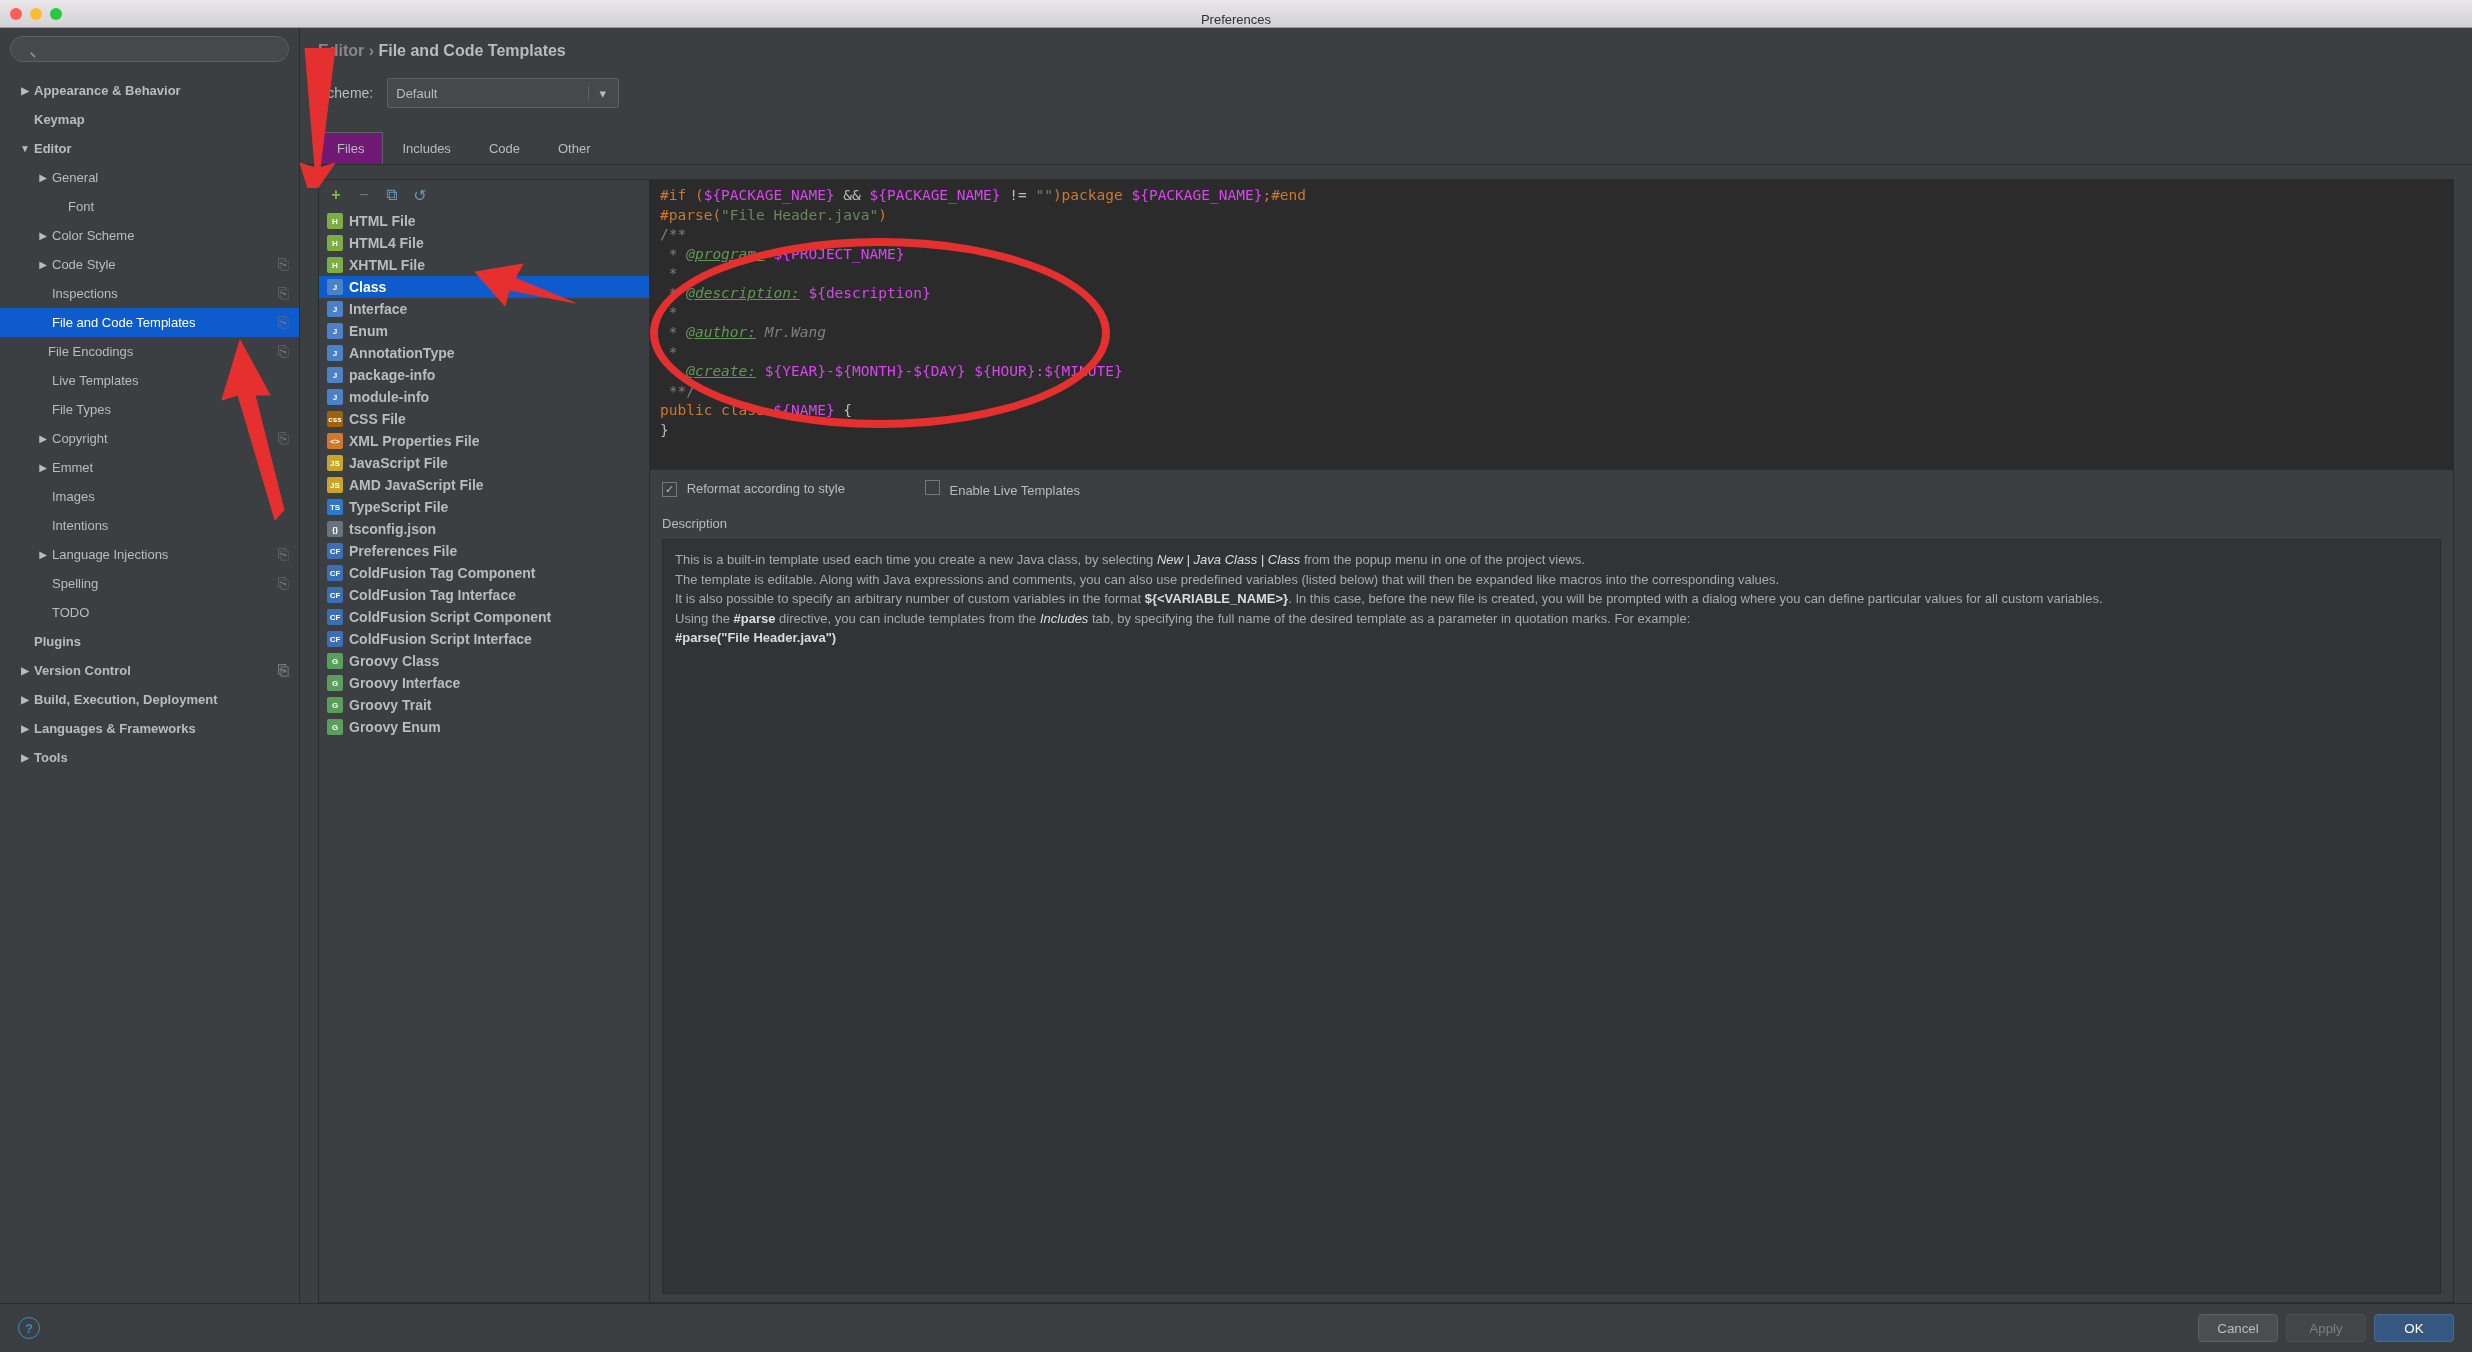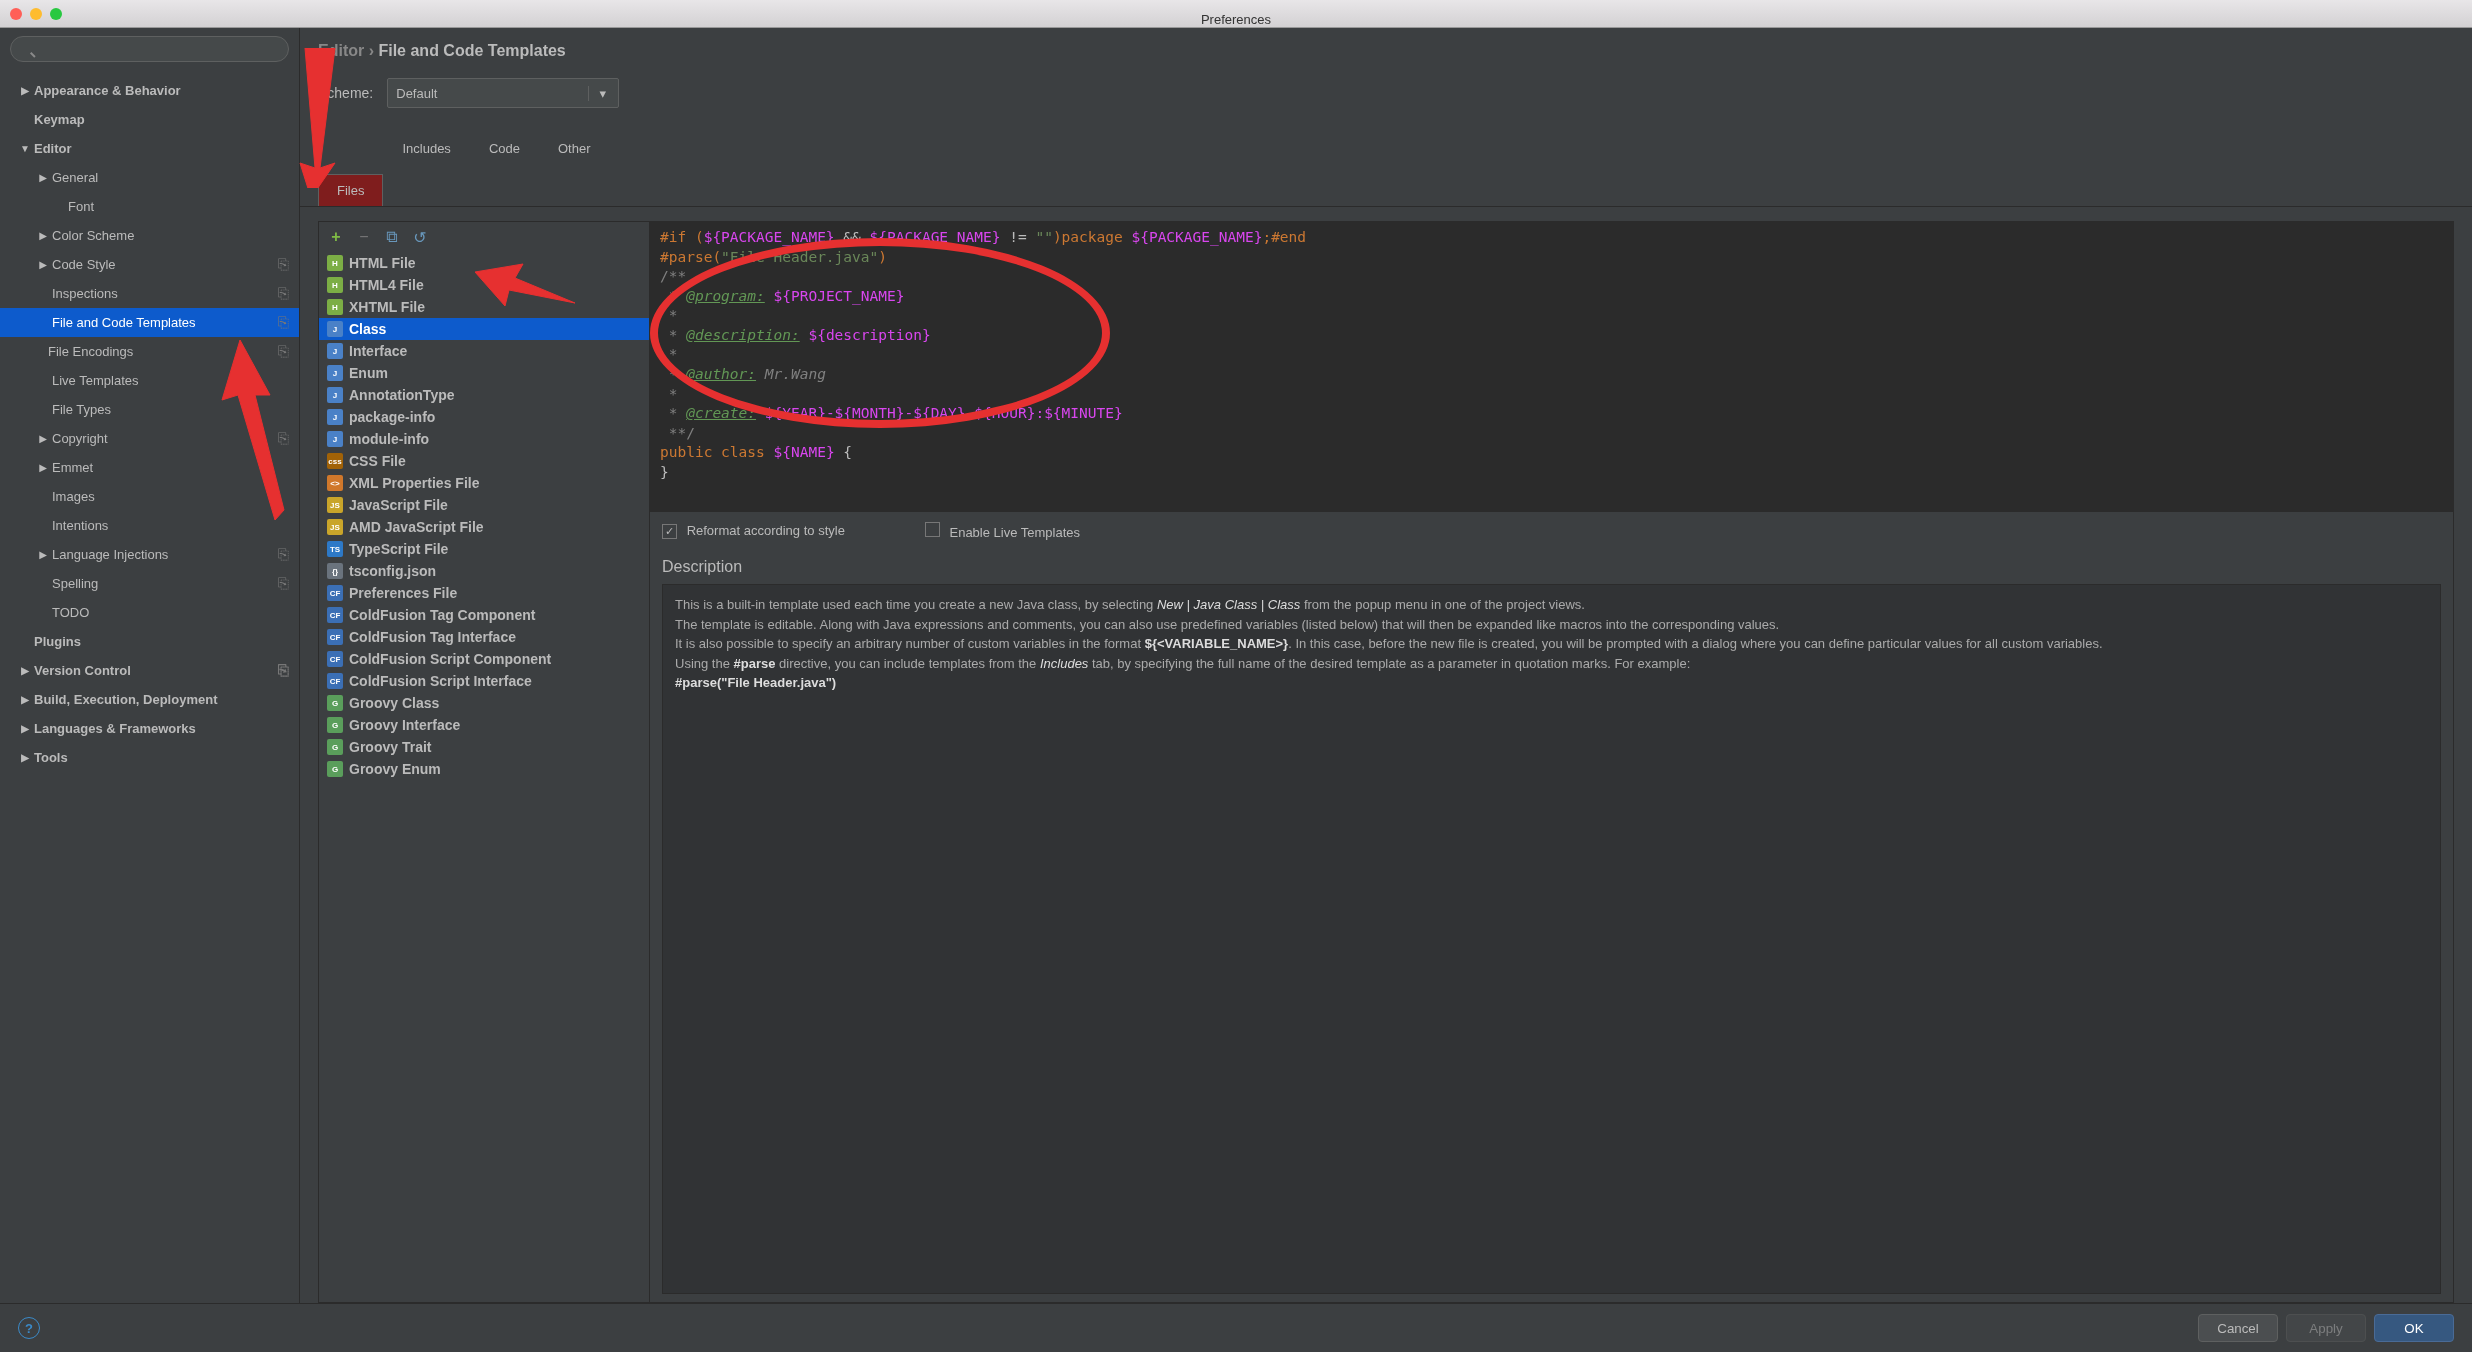--- a/index.html
+++ b/index.html
@@ -152,23 +152,22 @@
 }
 .tab {
   padding: 8px 18px;
   color: #bbb;
   cursor: pointer;
   border: 1px solid transparent;
   border-bottom: none;
   font-size: 13px;
 }
 .tab.active {
-  background: #7f1d1d;
+  background: #701a75;
   border-color: #5e6060;
-  margin-top: 42px;
 }
 
 .split {
   display: flex;
   flex: 1;
   min-height: 0;
   padding: 14px 18px 0 18px;
   gap: 0;
 }
 .left-pane {
@@ -264,21 +263,21 @@
 .cb.checked::after { content: "✓"; }
 
 .desc-section {
   padding: 8px 12px;
   display: flex;
   flex-direction: column;
   gap: 8px;
   flex: 1;
   min-height: 0;
 }
-.desc-label { color: #bbb; font-size: 16px; }
+.desc-label { color: #bbb; font-size: 13px; }
 .desc-box {
   background: #313335;
   border: 1px solid #2b2b2b;
   padding: 10px 12px;
   color: #aaa;
   font-size: 13px;
   line-height: 1.5;
   overflow: auto;
   flex: 1;
 }

